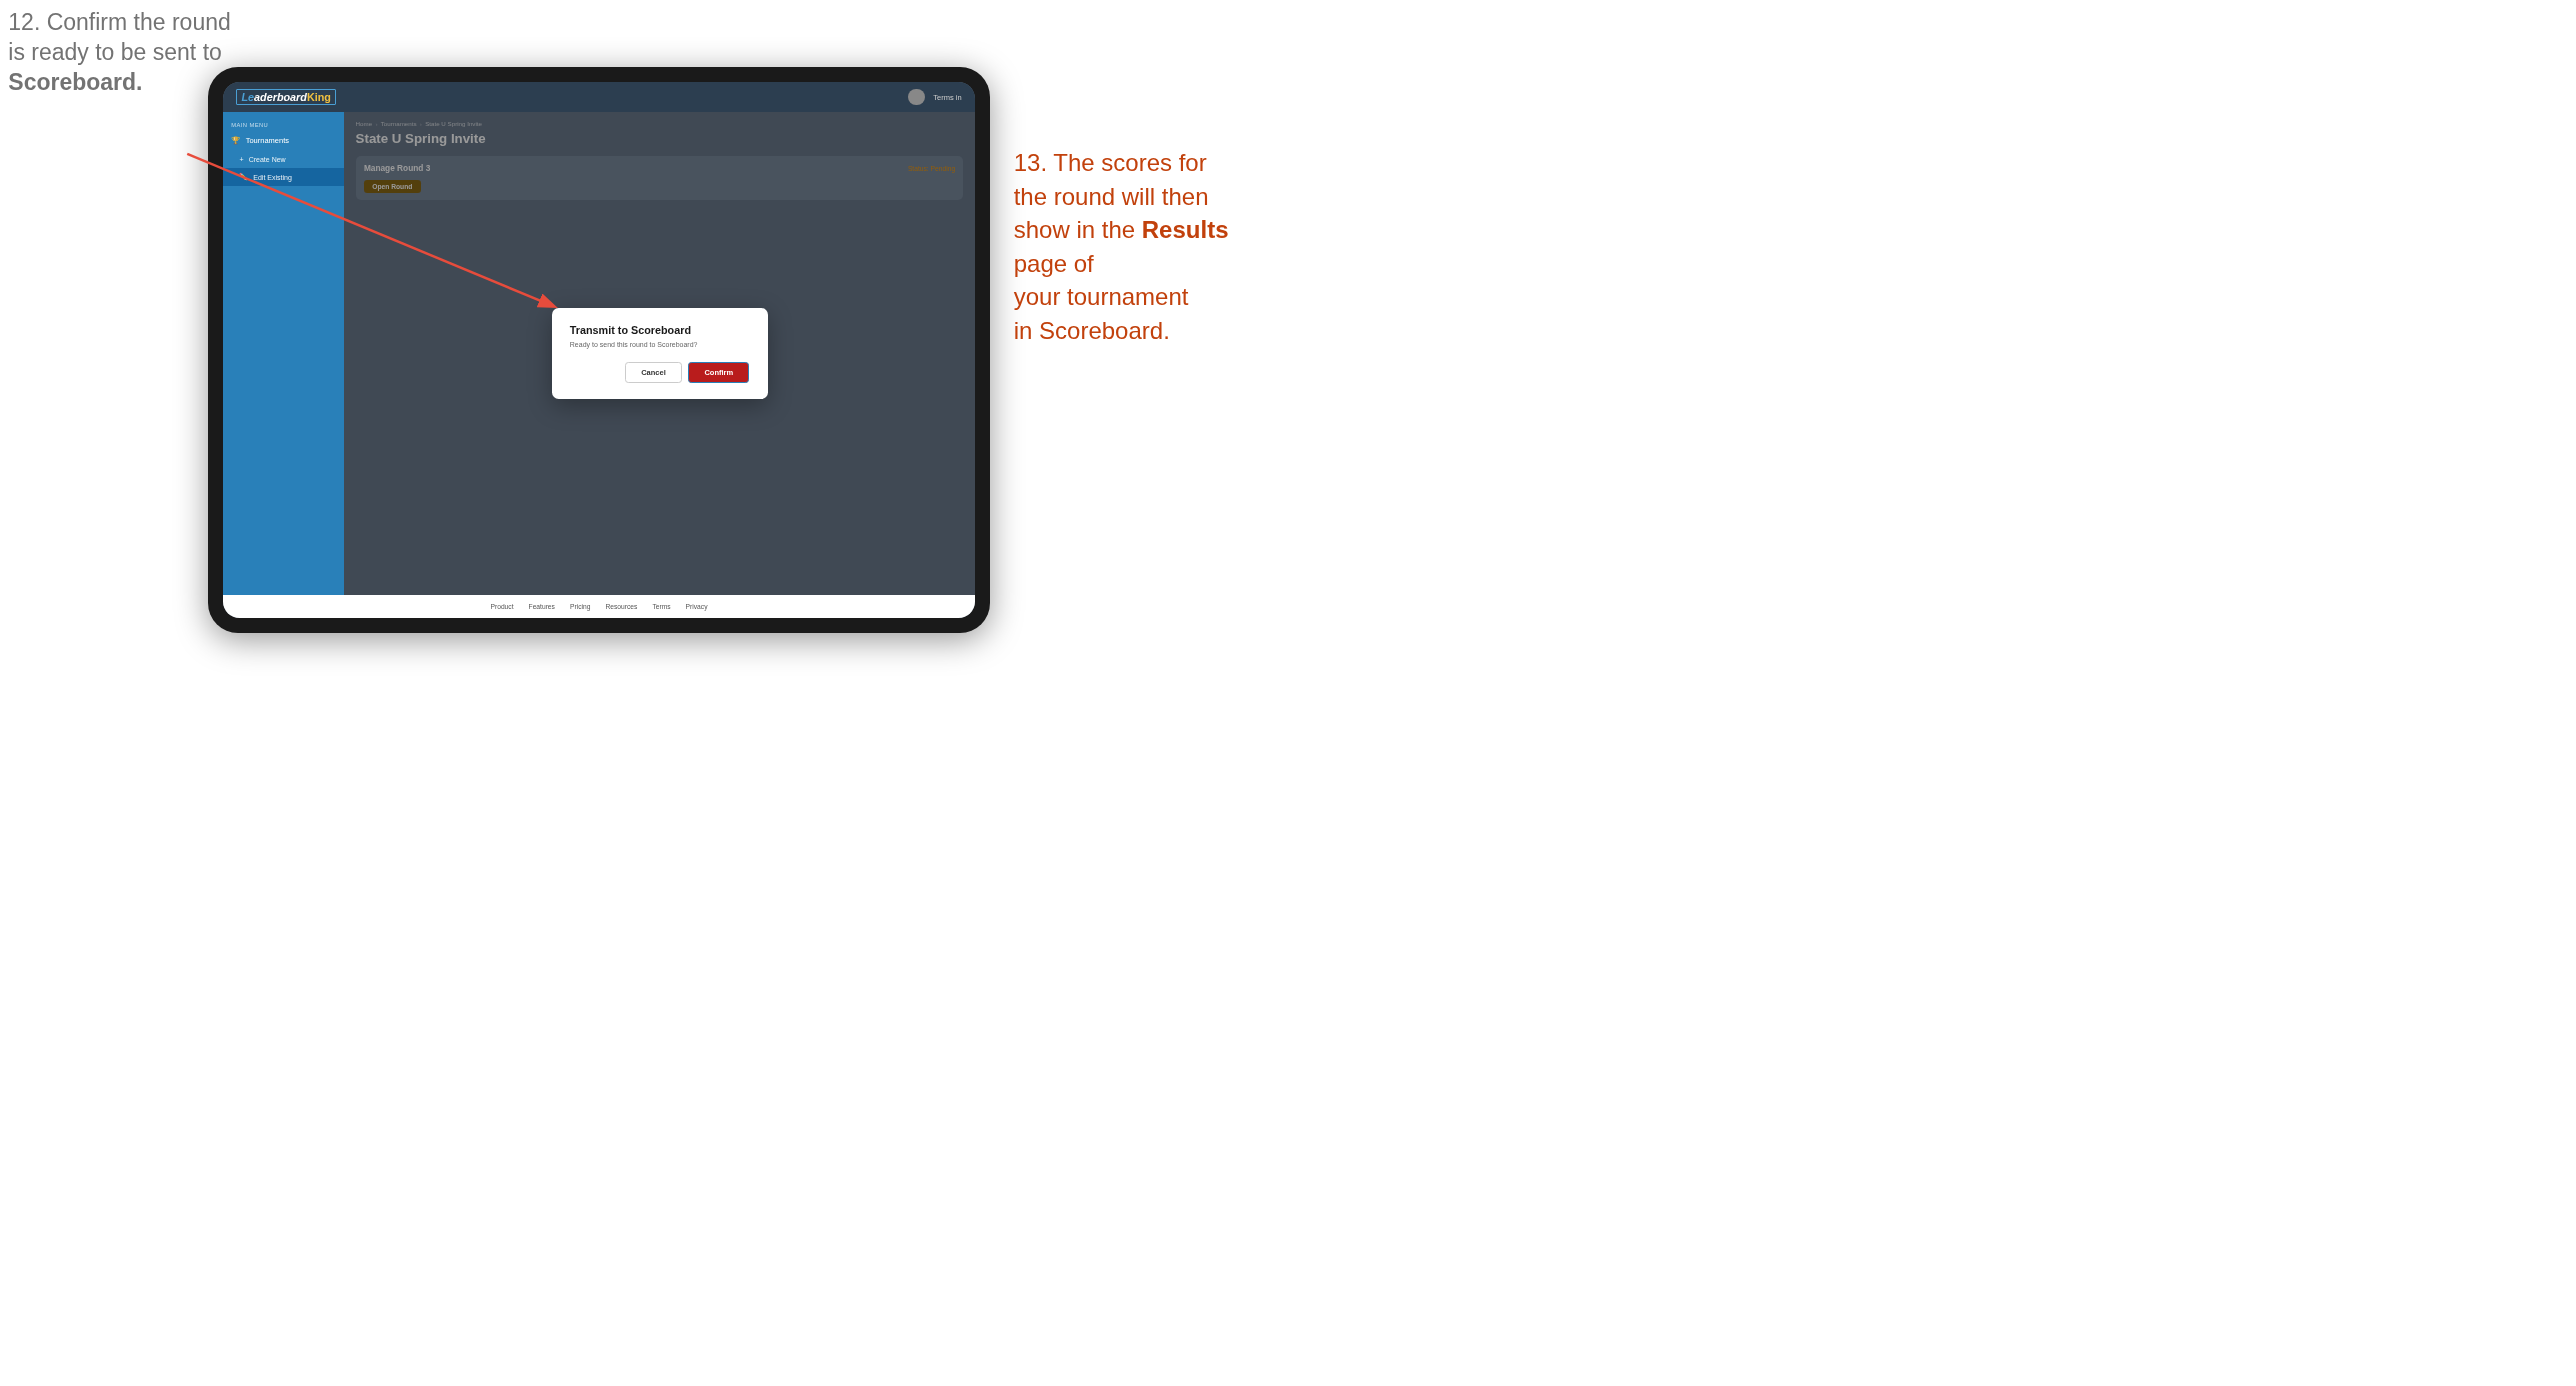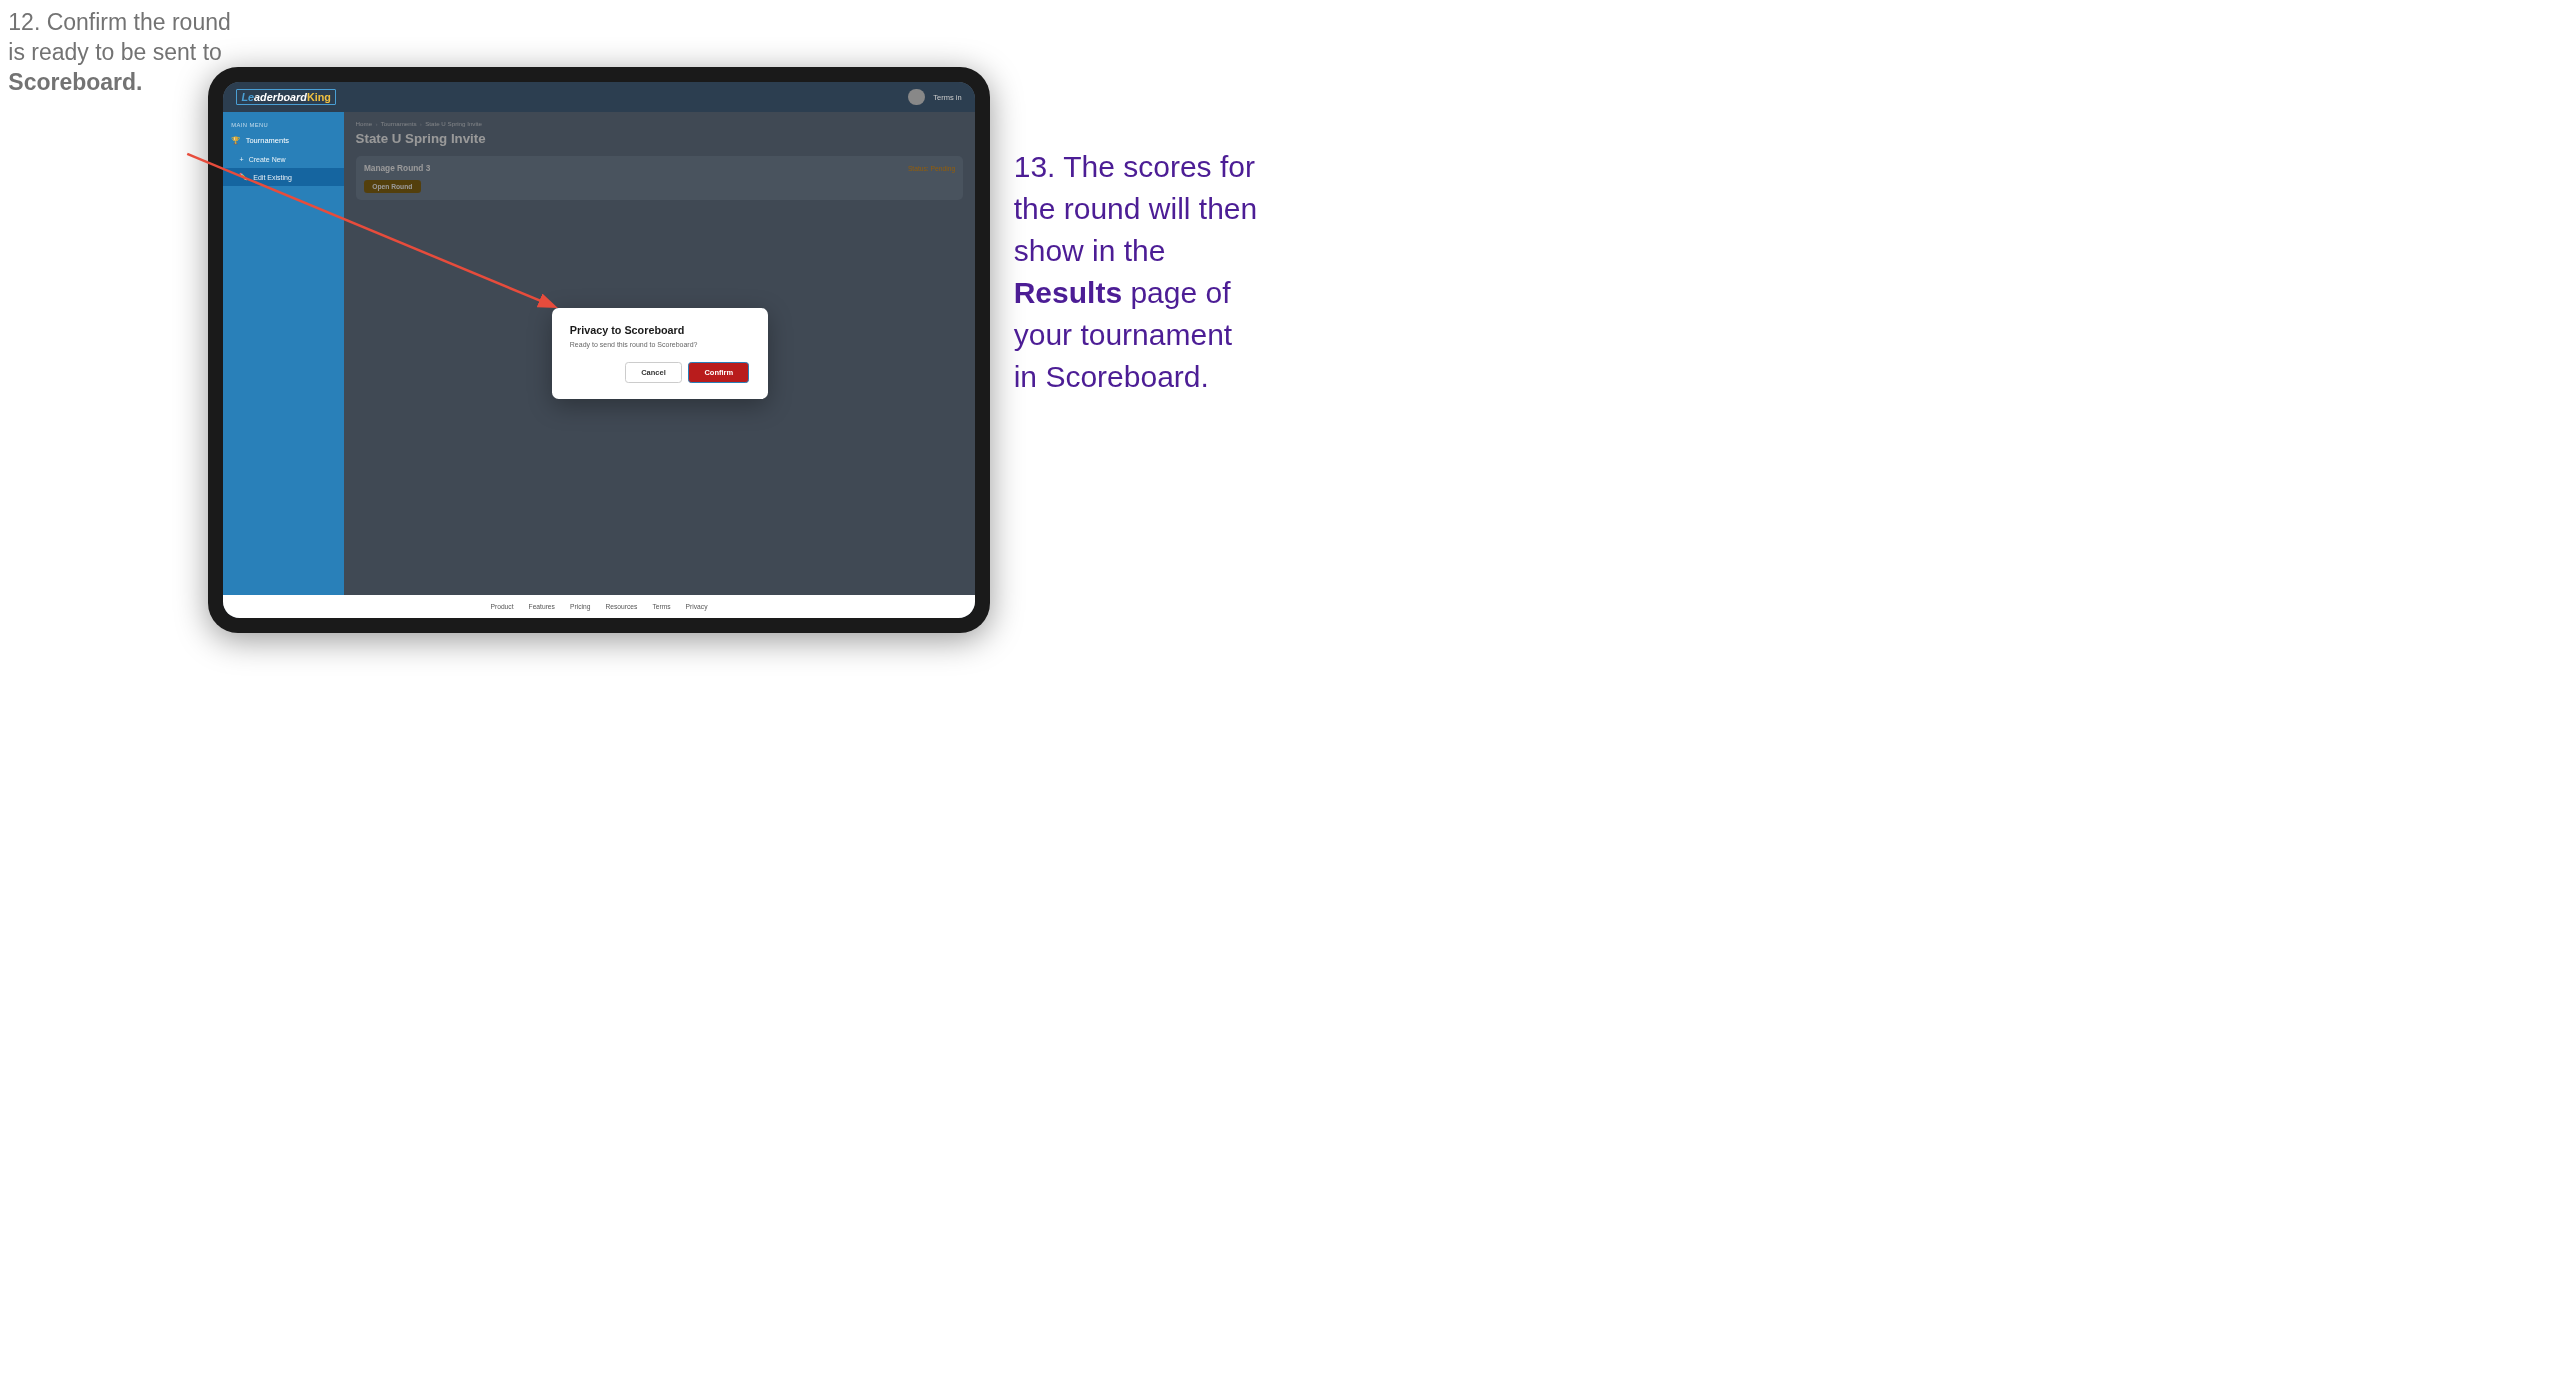--- a/index.html
+++ b/index.html
@@ -23,23 +23,23 @@
       z-index: 100;
       max-width: 233px;
     }
     .annotation-top strong { font-weight: 800; }
 
     
     .annotation-right {
       position: absolute;
       top: 146px;
       right: 8.3px;
-      font-size: 30px;
+      font-size: 24px;
       line-height: 1.4;
-      color: #4c1d95;
+      color: #c2410c;
       z-index: 100;
       max-width: 266px;
     }
     .annotation-right strong { font-weight: 800; }
 
     
     .arrow-overlay {
       position: absolute;
       top: 0; left: 0;
       width: 100%; height: 100%;
@@ -424,21 +424,21 @@
               <span>Pending</span>
             </span>
           </div>
           <div class="round-actions">
             <button class="btn btn-brown">Open Round</button>
           </div>
         </div>
 
         <div class="modal-overlay">
           <div class="modal">
-            <div class="modal-title">Privacy to Scoreboard</div>
+            <div class="modal-title">Transmit to Scoreboard</div>
             <div class="modal-subtitle">Ready to send this round to Scoreboard?</div>
             <div class="modal-actions">
               <button class="modal-btn modal-btn-cancel">Cancel</button>
               <button class="modal-btn modal-btn-confirm">Confirm</button>
             </div>
           </div>
         </div>
       </div>
     </div>
 

